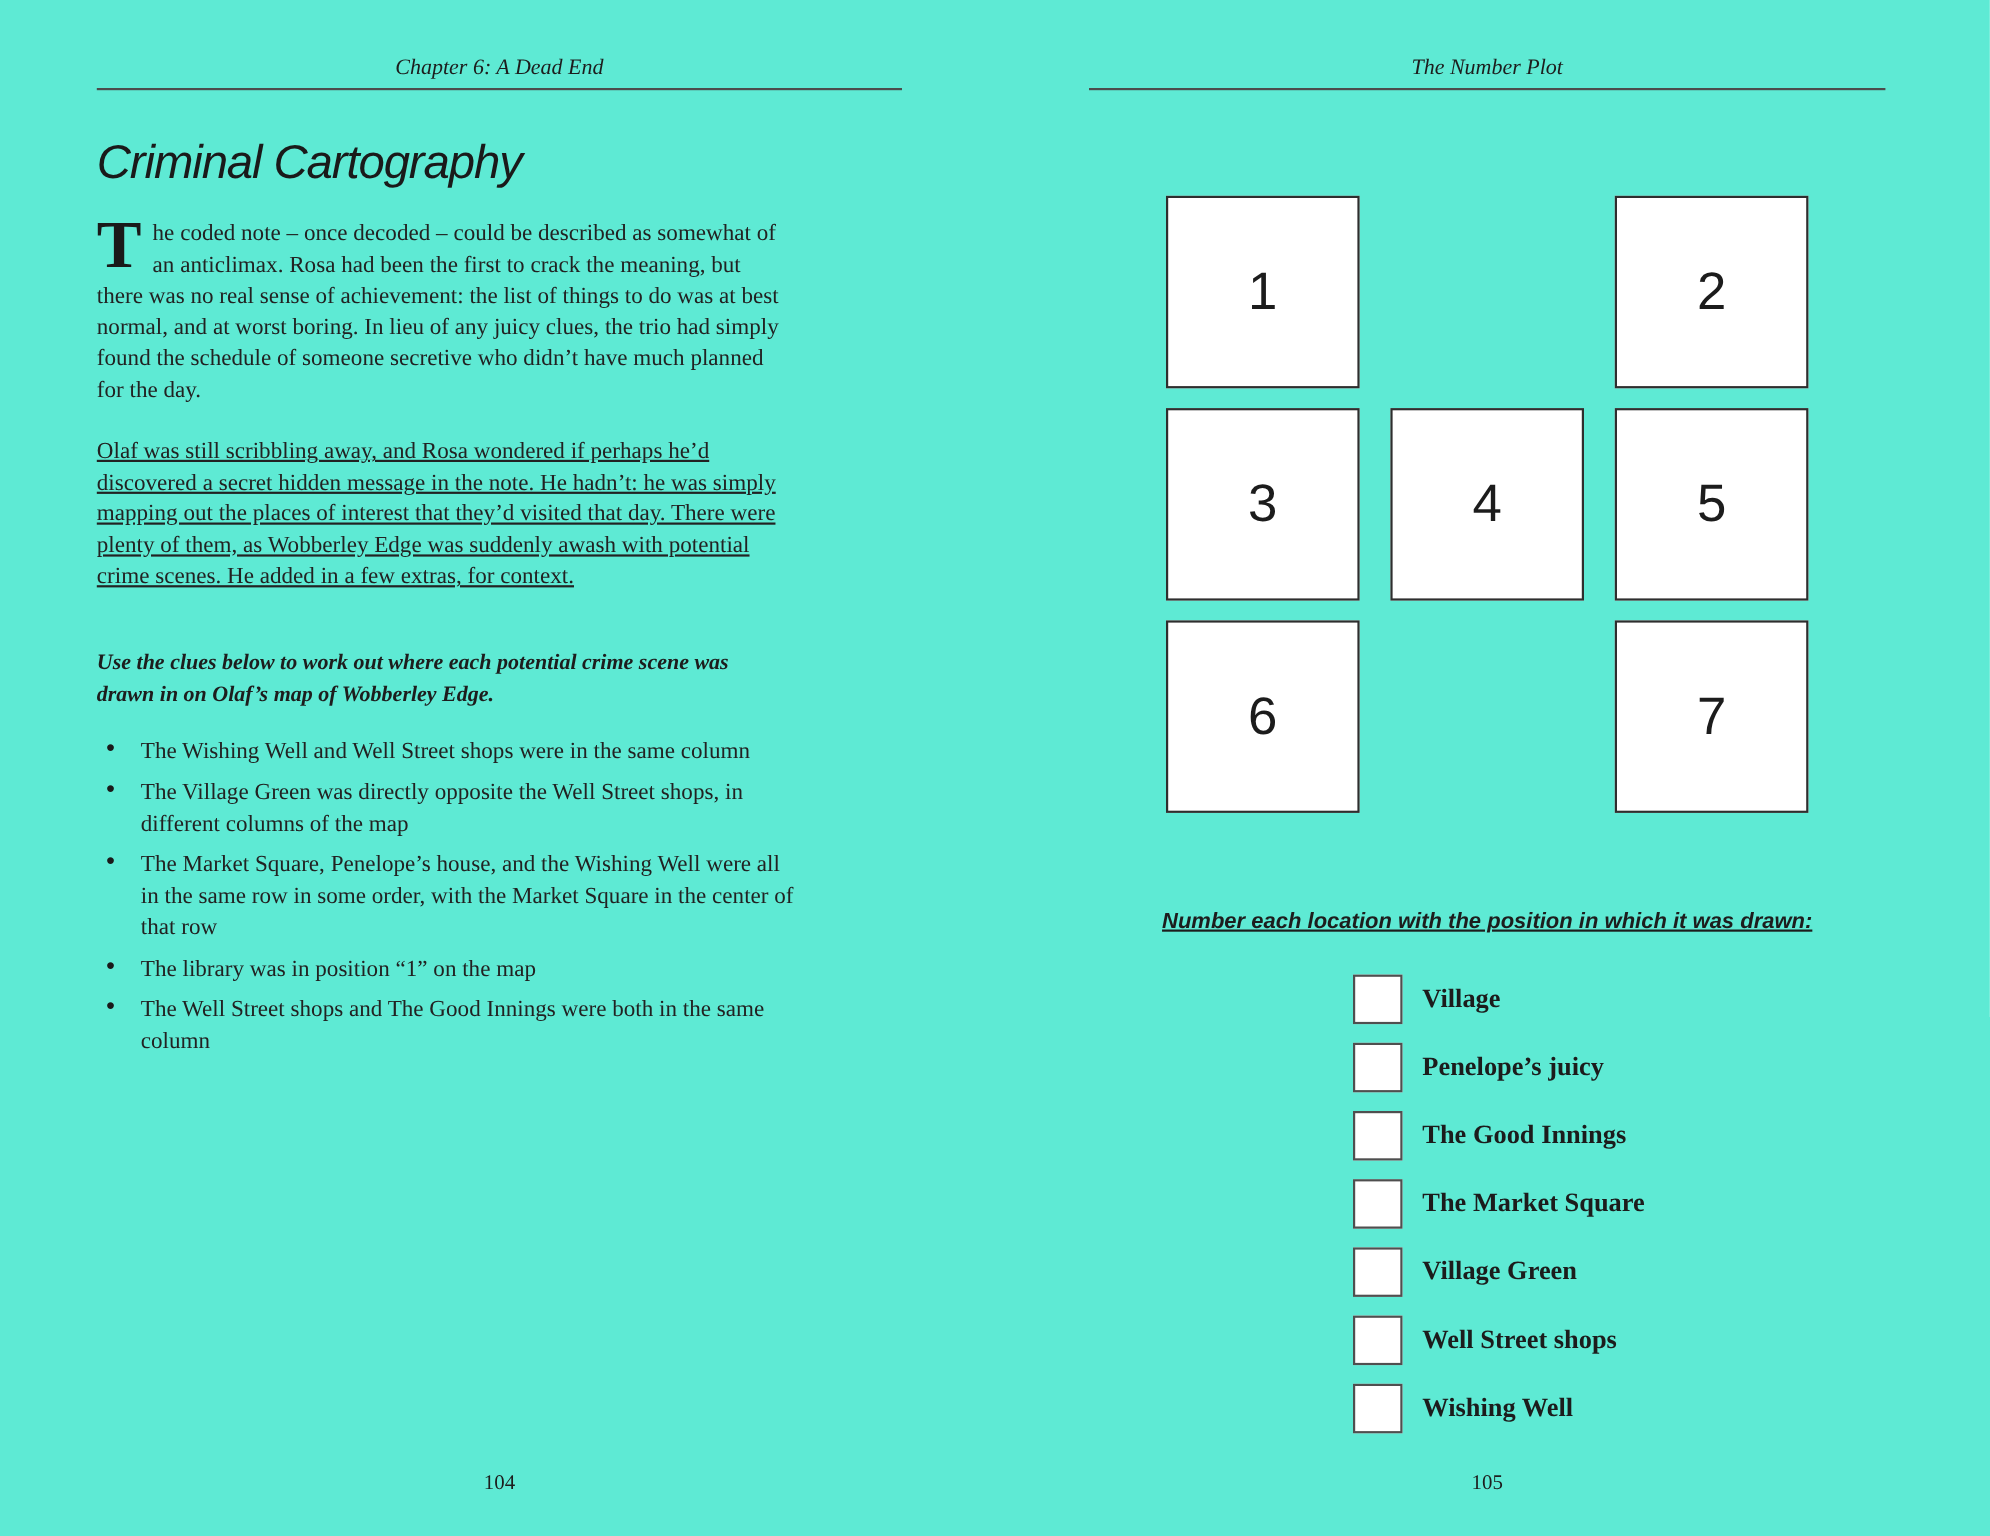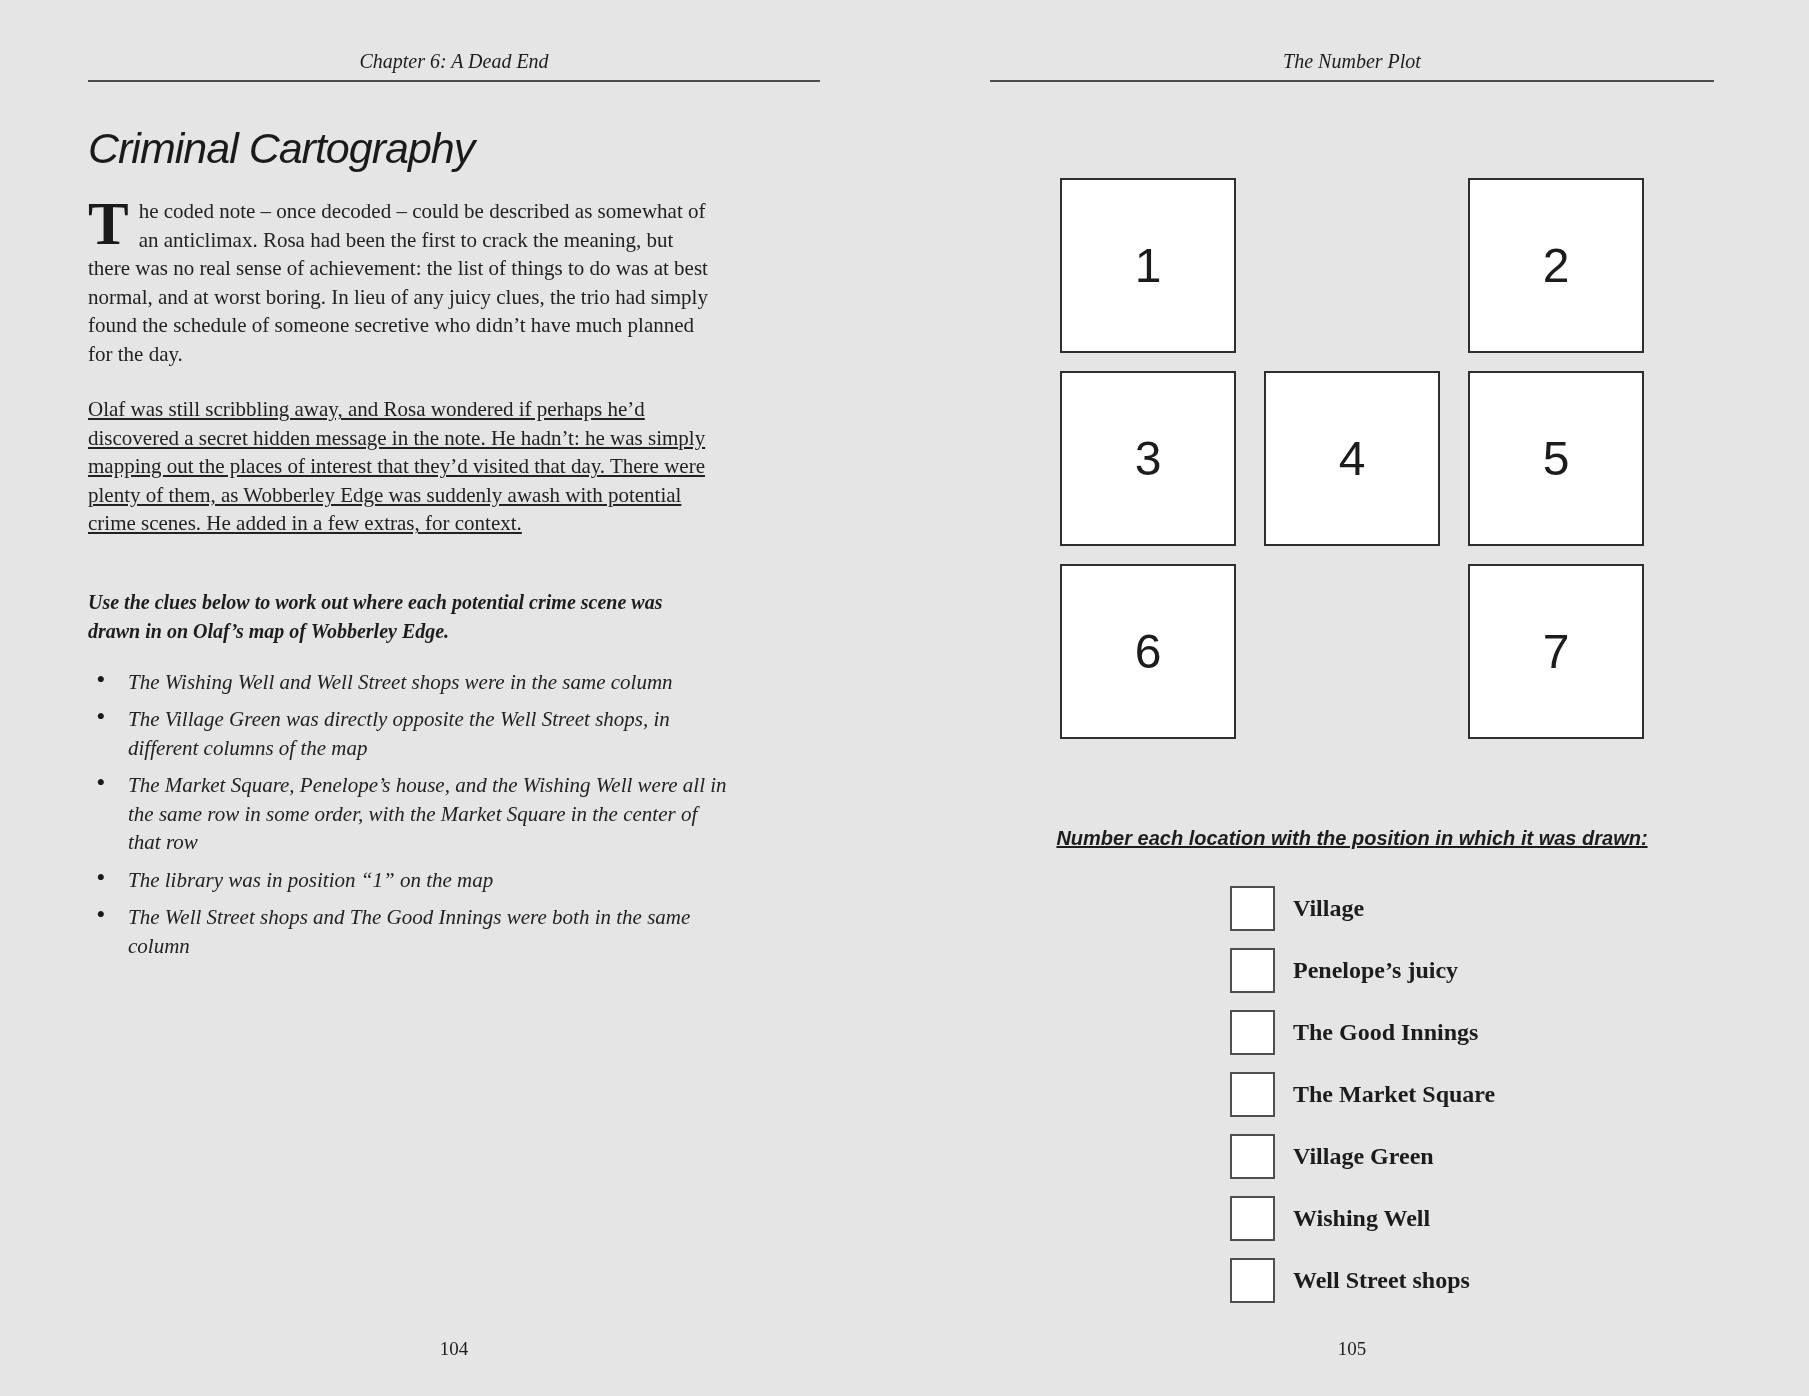--- a/index.html
+++ b/index.html
@@ -1,19 +1,19 @@
 <!DOCTYPE html>
 <html><head>
 <meta charset="utf-8">
 <style>
   html,body{margin:0;padding:0;background:#ffffff;}
   .spread{
     position:relative;
     width:1809px;height:1396px;
-    background:#e5e5e5;
+    background:#5eead4;
     overflow:hidden;
     color:#1f1f1f;
     font-family:"Liberation Serif", serif;
   }
   .page{position:absolute;top:0;}
   .page-left{left:88px;width:732px;}
   .page-right{left:990px;width:724px;}
 
   
   .running-head{
@@ -70,21 +70,20 @@
     list-style:none;
   }
   .clue-list li{
     position:relative;
     max-width:600px;
     padding-left:40px;
     margin-bottom:9px;
     font-size:21px;
     line-height:28.5px;
     color:#222222;
-    font-style:italic;
   }
   .clue-list li::before{
     content:"\2022";
     position:absolute;
     left:8px;top:-2px;
     font-size:26px;
     color:#1a1a1a;
   }
   .page-number{
     position:absolute;
@@ -211,24 +210,24 @@
       <div class="location-row">
         <div class="answer-checkbox"></div>
         <div class="location-label">The Market Square</div>
       </div>
       <div class="location-row">
         <div class="answer-checkbox"></div>
         <div class="location-label">Village Green</div>
       </div>
       <div class="location-row">
         <div class="answer-checkbox"></div>
+        <div class="location-label">Well Street shops</div>
+      </div>
+      <div class="location-row">
+        <div class="answer-checkbox"></div>
         <div class="location-label">Wishing Well</div>
-      </div>
-      <div class="location-row">
-        <div class="answer-checkbox"></div>
-        <div class="location-label">Well Street shops</div>
       </div>
     </div>
 
     <div class="page-number">105</div>
   </div>
 
 </div>
 
 </body></html>

